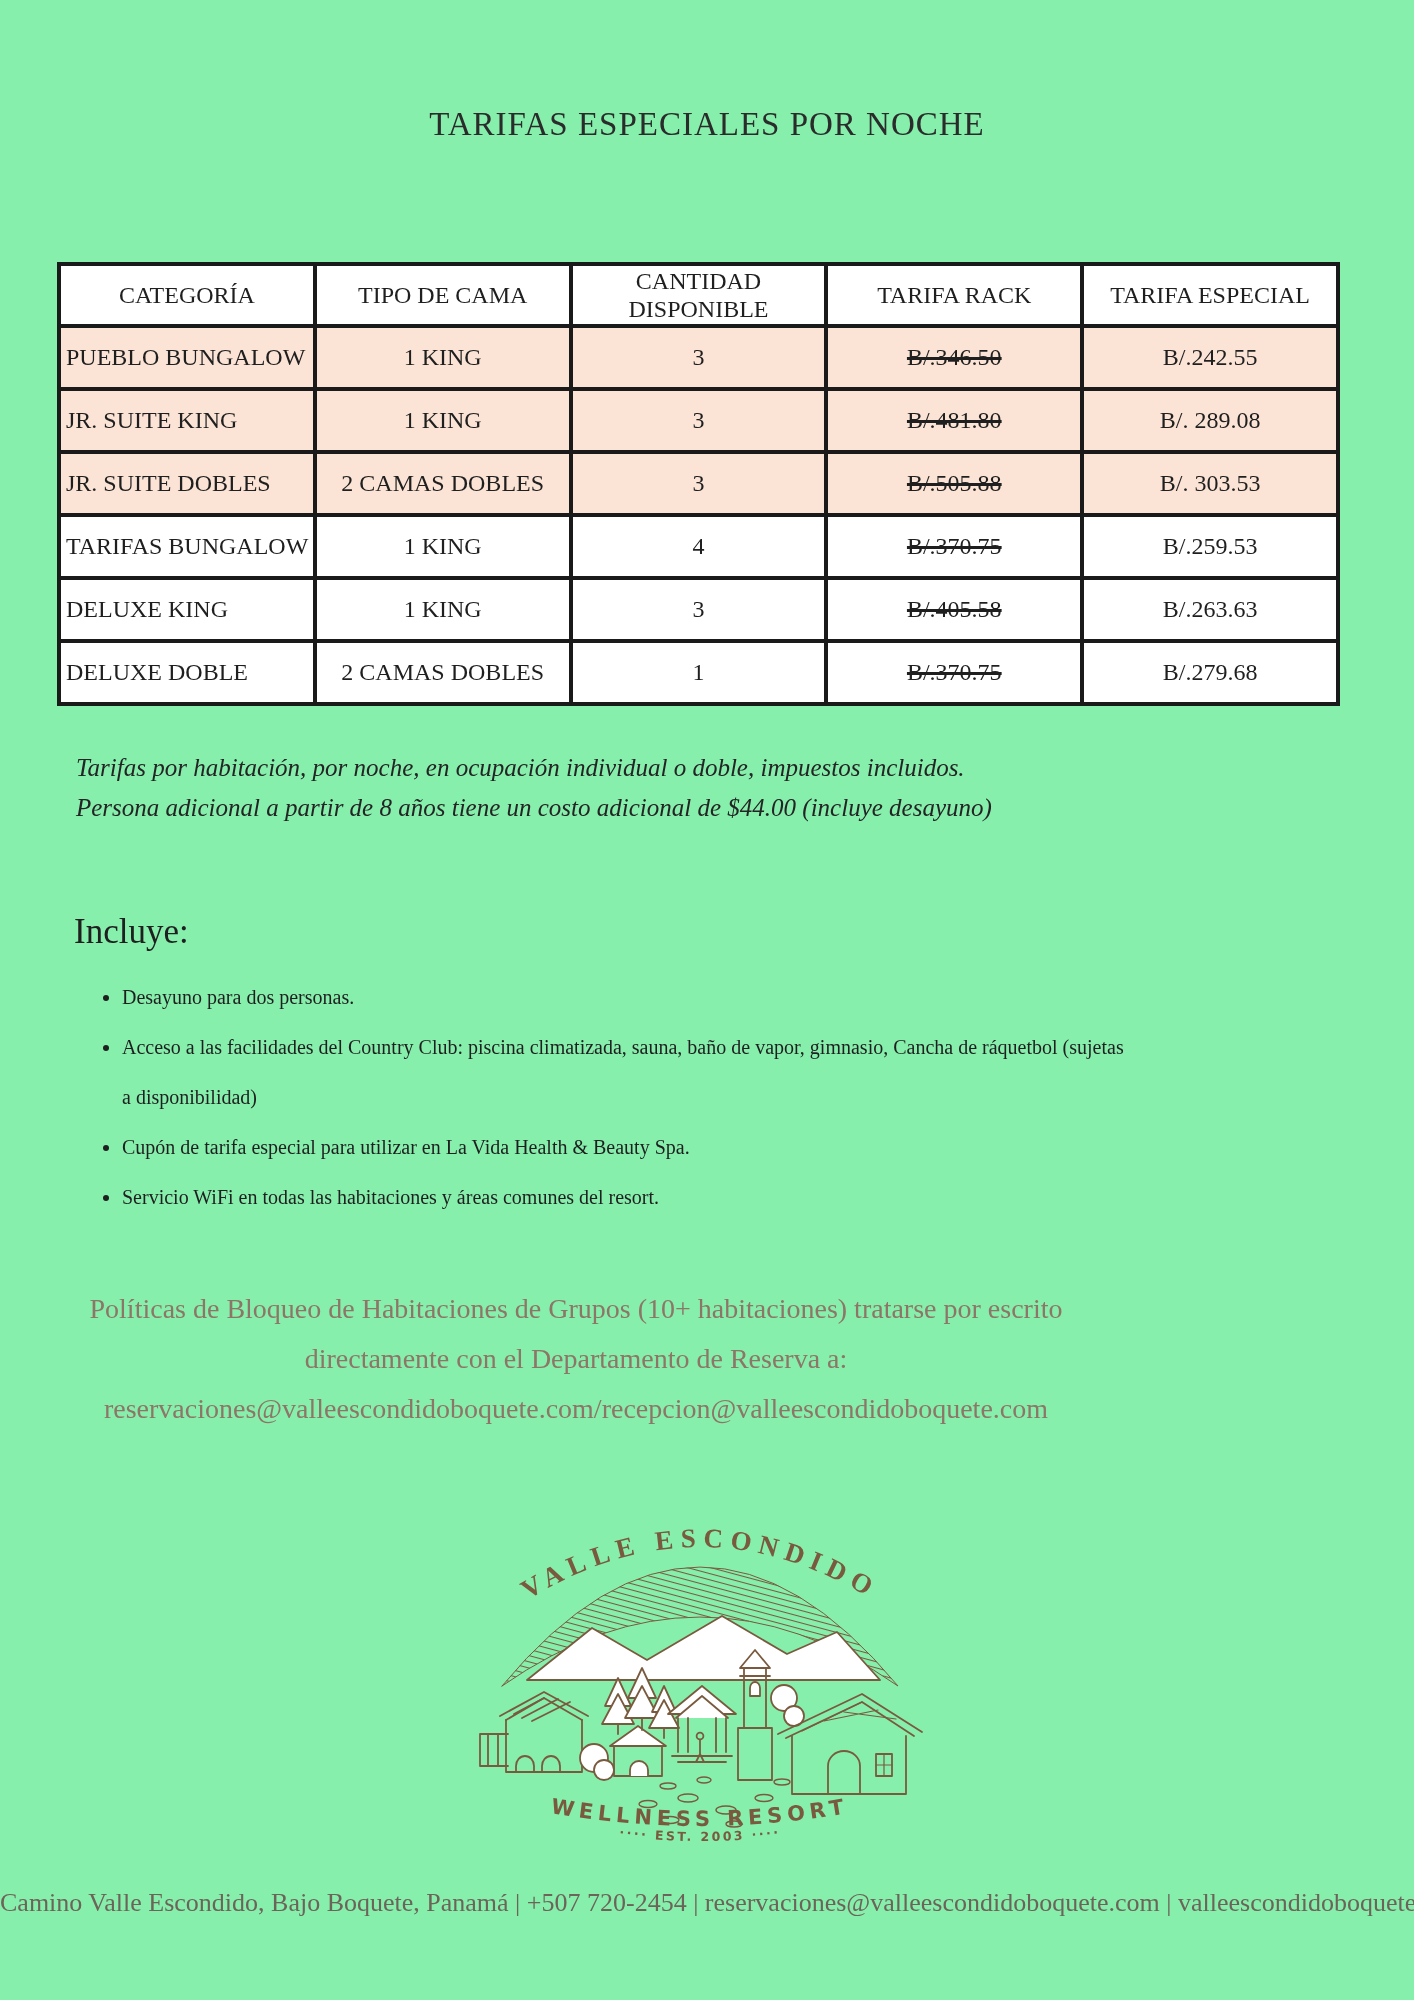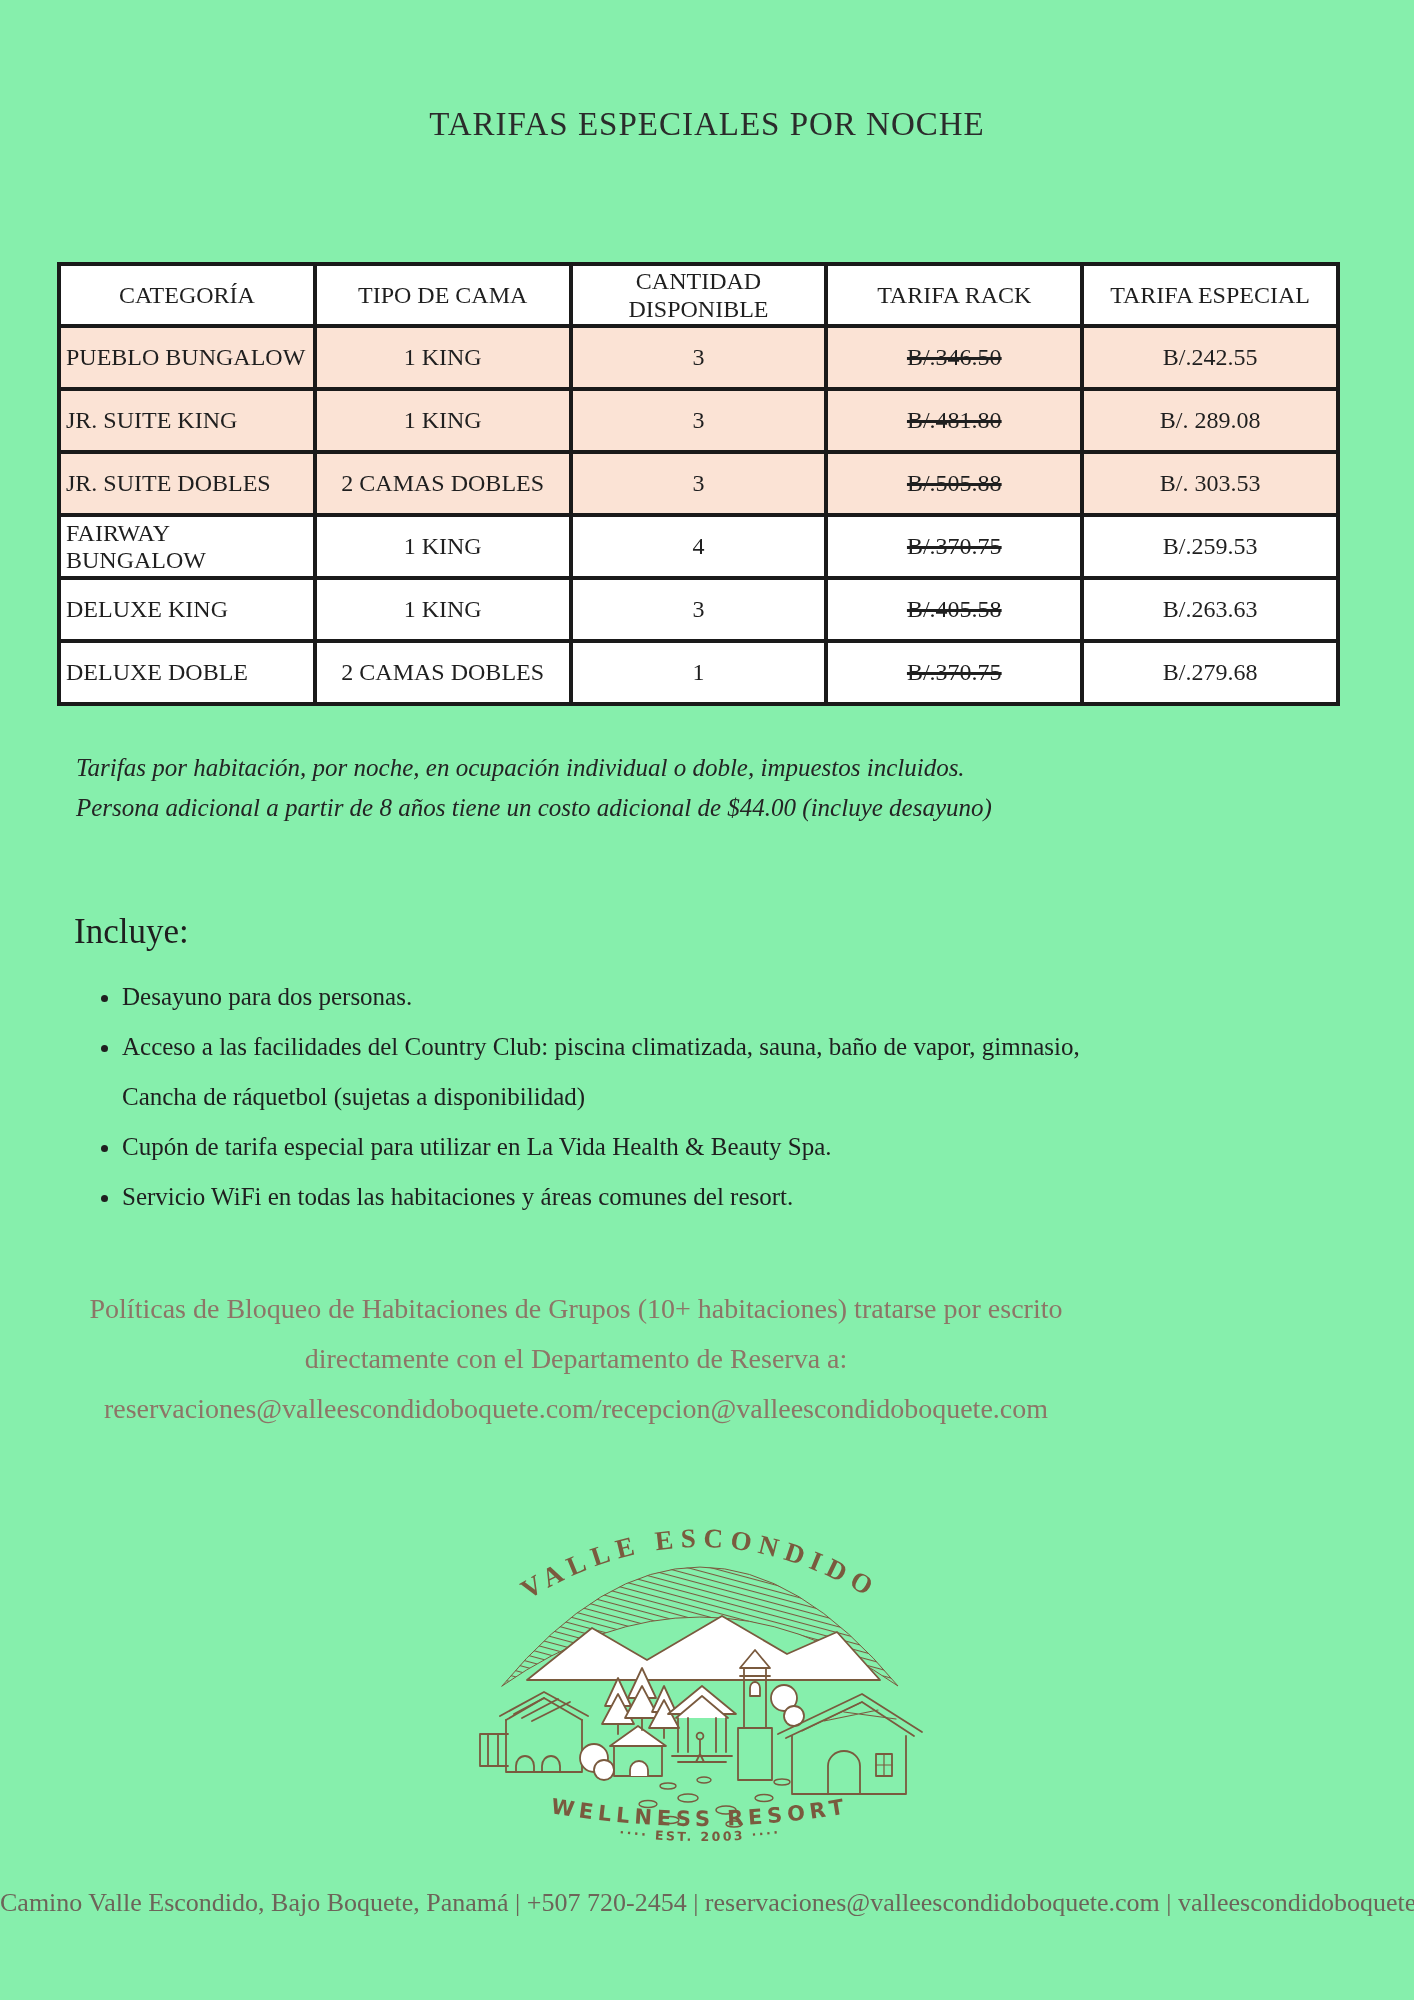--- a/index.html
+++ b/index.html
@@ -29,21 +29,21 @@
     position:absolute; top:748px; left:76px; width:1100px;
     font-style:italic; font-size:25px; line-height:40px; color:#242424;
   }
   .notes span{ display:block; }
   .includes-heading{
     position:absolute; top:912px; left:74px; font-size:35px; color:#1f1f1f;
   }
   ul.includes{
     position:absolute; top:972px; left:74px; width:1080px;
     margin:0; padding:0 0 0 48px; list-style:disc outside;
-    font-size:25px; line-height:50px; color:#1f1f1f;
+    font-size:20px; line-height:50px; color:#1f1f1f;
   }
   ul.includes li{ padding:0; margin:0; max-width:1010px; }
   .policies{
     position:absolute; top:1284px; left:0; width:1152px;
     text-align:center; font-size:28px; line-height:50px; color:#8d7567;
   }
   .policies span{ display:block; }
   .logo{ position:absolute; top:1528px; left:472px; width:456px; height:318px; }
   .logo svg{ display:block; width:100%; height:100%; }
   .footer{
@@ -84,21 +84,21 @@
           <td>B/. 289.08</td>
         </tr>
         <tr class="hl">
           <td class="cat">JR. SUITE DOBLES</td>
           <td>2 CAMAS DOBLES</td>
           <td>3</td>
           <td class="strike">B/.505.88</td>
           <td>B/. 303.53</td>
         </tr>
         <tr>
-          <td class="cat">FAIRWAY BUNGALOW</td>
+          <td class="cat">TARIFAS BUNGALOW</td>
           <td>1 KING</td>
           <td>4</td>
           <td class="strike">B/.370.75</td>
           <td>B/.259.53</td>
         </tr>
         <tr>
           <td class="cat">DELUXE KING</td>
           <td>1 KING</td>
           <td>3</td>
           <td class="strike">B/.405.58</td>

